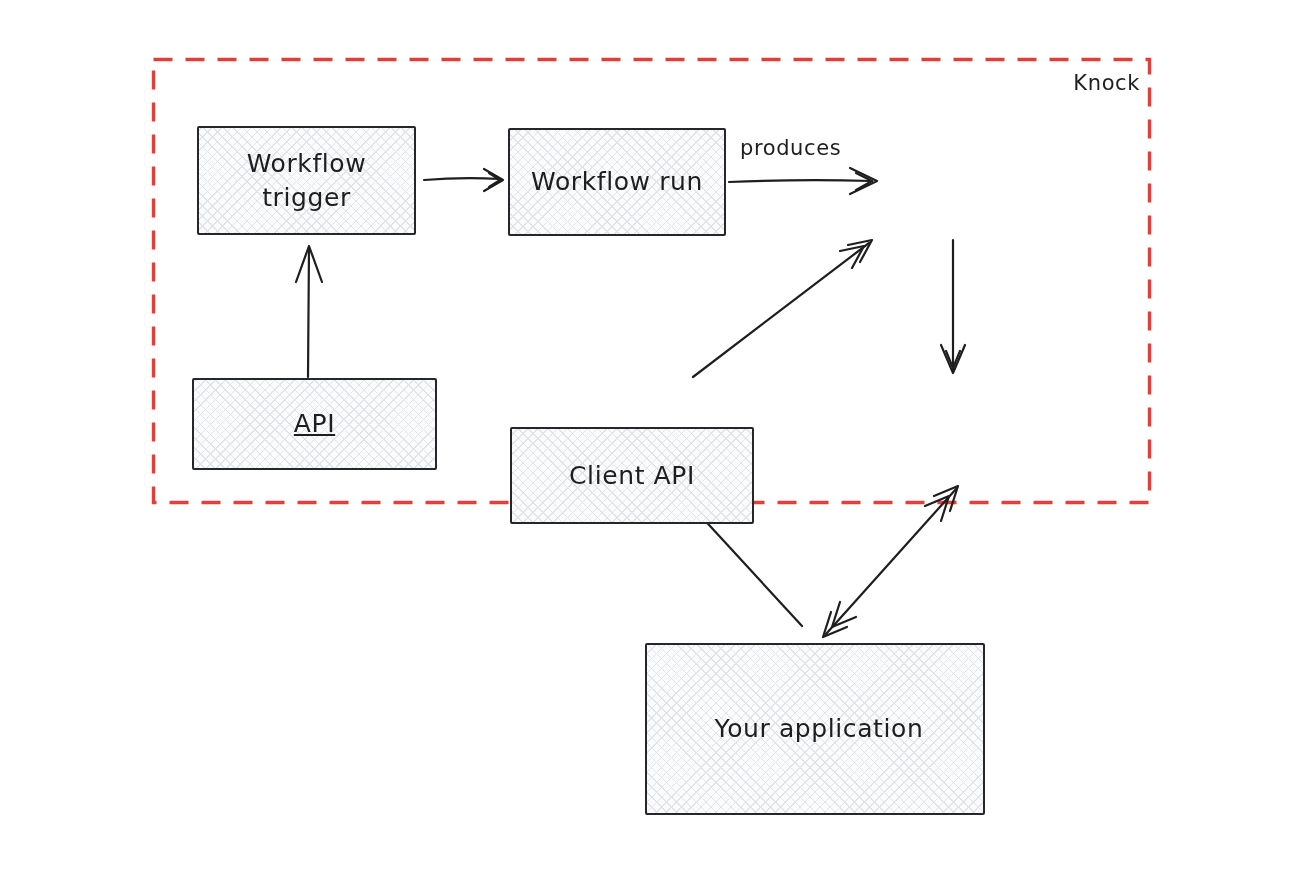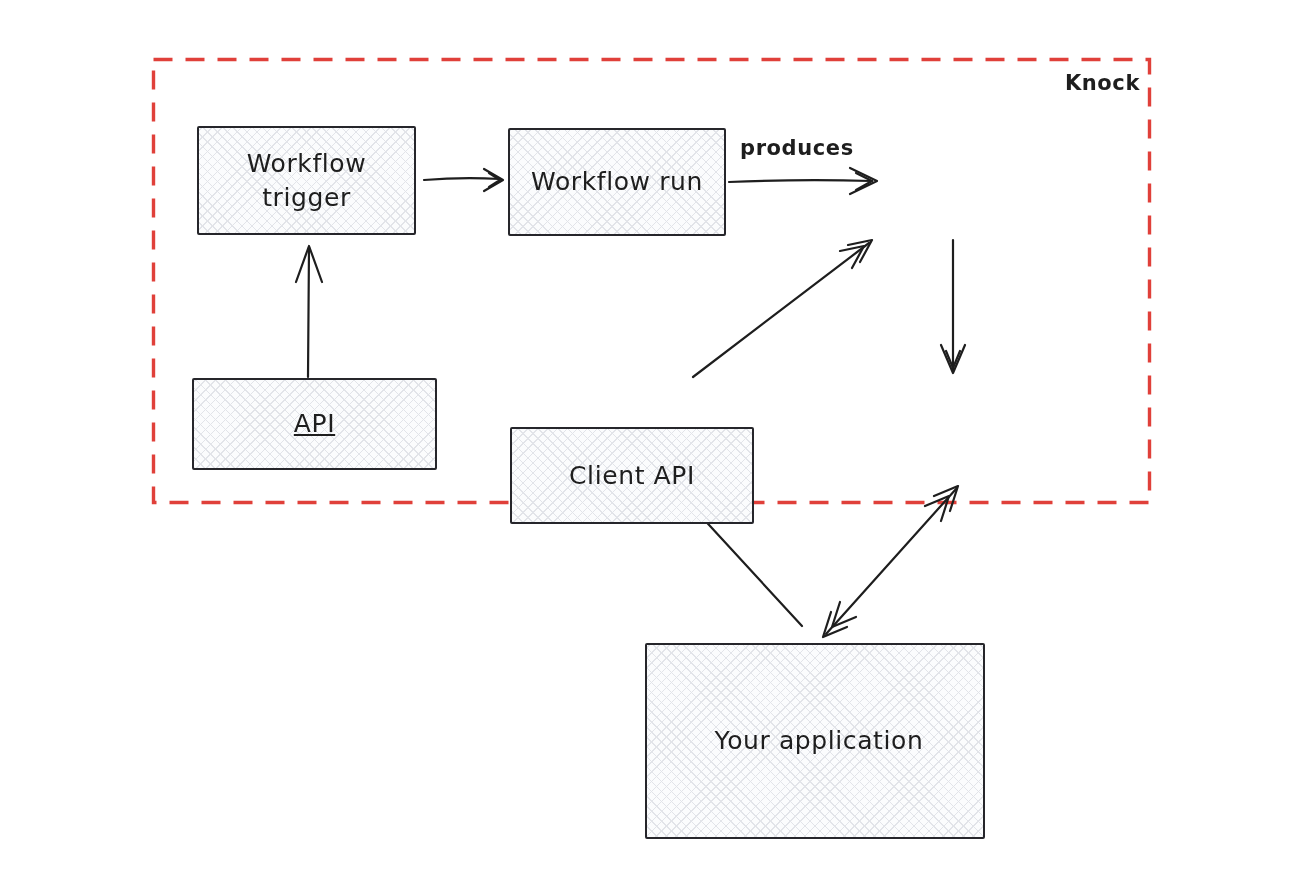--- a/index.html
+++ b/index.html
@@ -52,28 +52,27 @@
     line-height: 1.35;
     letter-spacing: 0.6px;
   }
   .node .node-label { padding: 0 8px; }
   #node-workflow-trigger   { left: 197px; top: 126px; width: 219px; height: 109px; }
   #node-workflow-run       { left: 508px; top: 128px; width: 218px; height: 108px; text-align: center; }
   #node-message            { left: 881px; top: 127px; width: 192px; height: 108px; }
   #node-api                { left: 192px; top: 378px; width: 245px; height:  92px; text-decoration: underline; }
   #node-client-api         { left: 510px; top: 381px; width: 244px; height:  97px; margin-top: 46px; }
   #node-realtime-service   { left: 799px; top: 382px; width: 327px; height:  95px; }
-  #node-your-application   { left: 645px; top: 643px; width: 340px; height: 196px; padding-left: 8px; }
+  #node-your-application   { left: 645px; top: 643px; width: 340px; height: 172px; padding-left: 8px; }
   .float-label {
     position: absolute;
     font-size: 21px;
     letter-spacing: 0.6px;
     color: #1e1e1e;
     white-space: nowrap;
-    font-weight: bold;
   }
   #knock-label    { left: 1040px; top: 71px; width: 100px; text-align: right; }
   #produces-label { left: 740px;  top: 136px; width: 105px; text-align: left; }
 </style>
 </head>
 <body>
 
 <div id="stage">
 
   <svg id="edge-layer" viewBox="0 0 1302 884" xmlns="http://www.w3.org/2000/svg">

